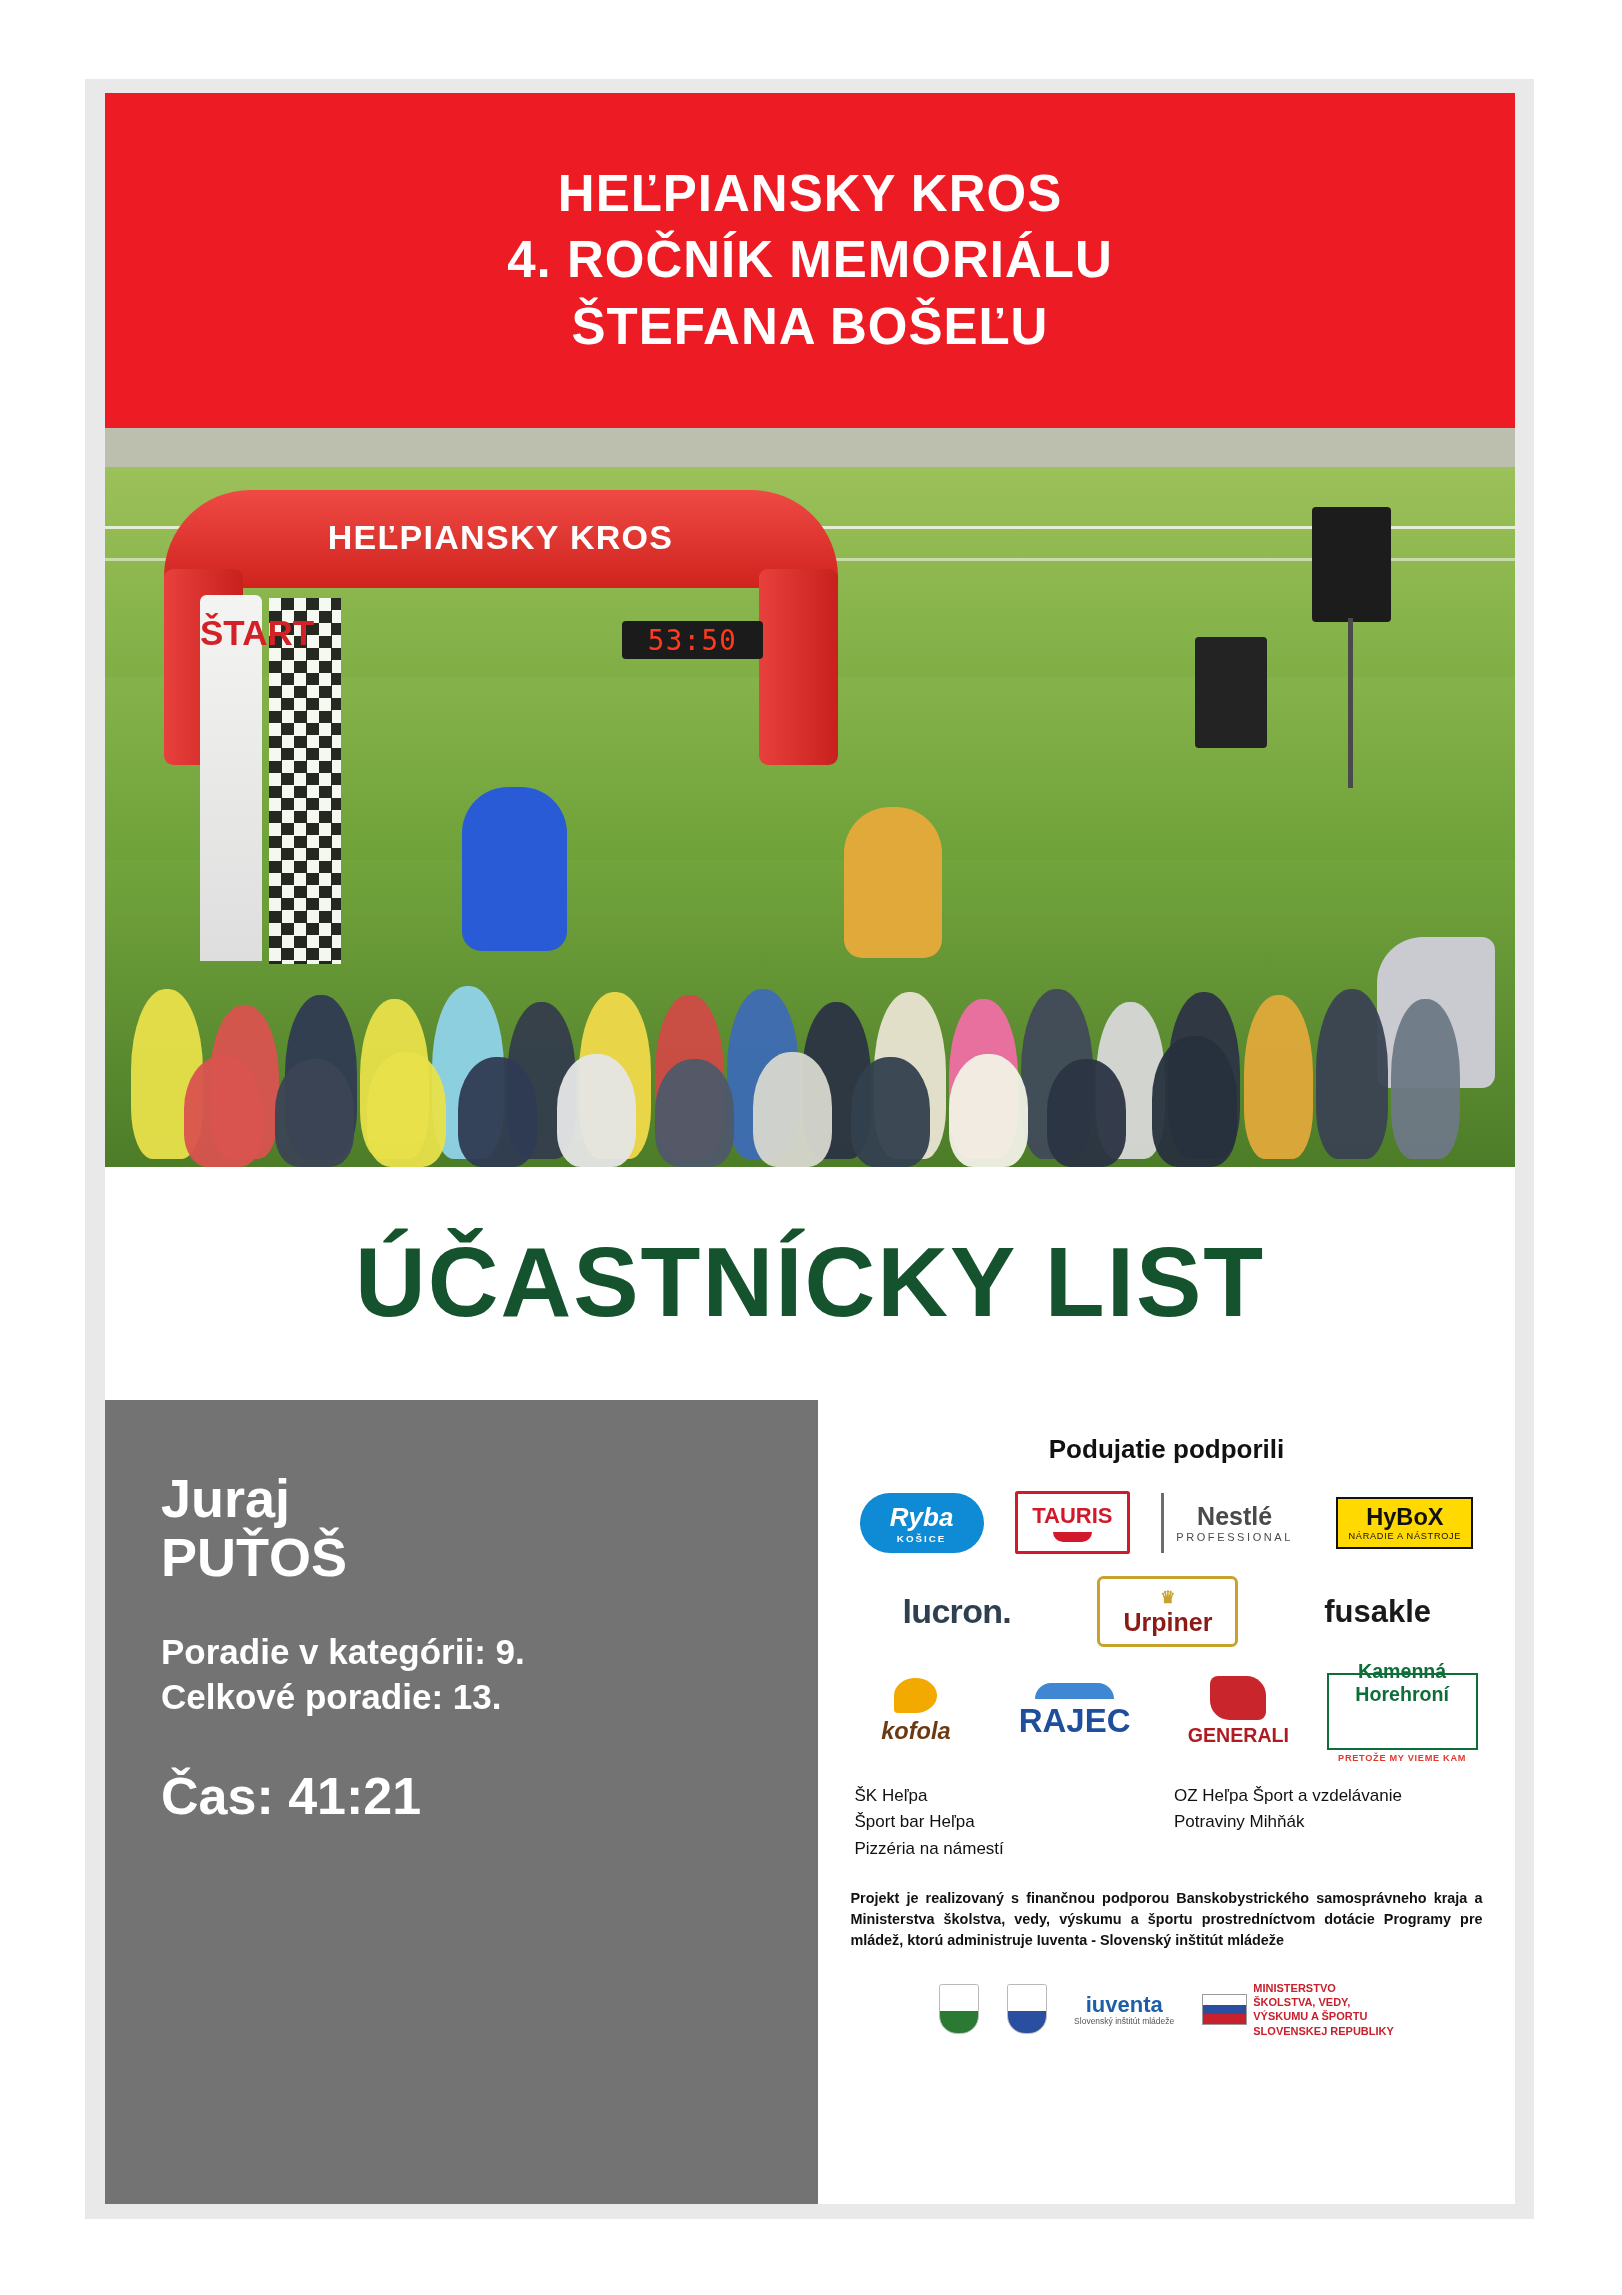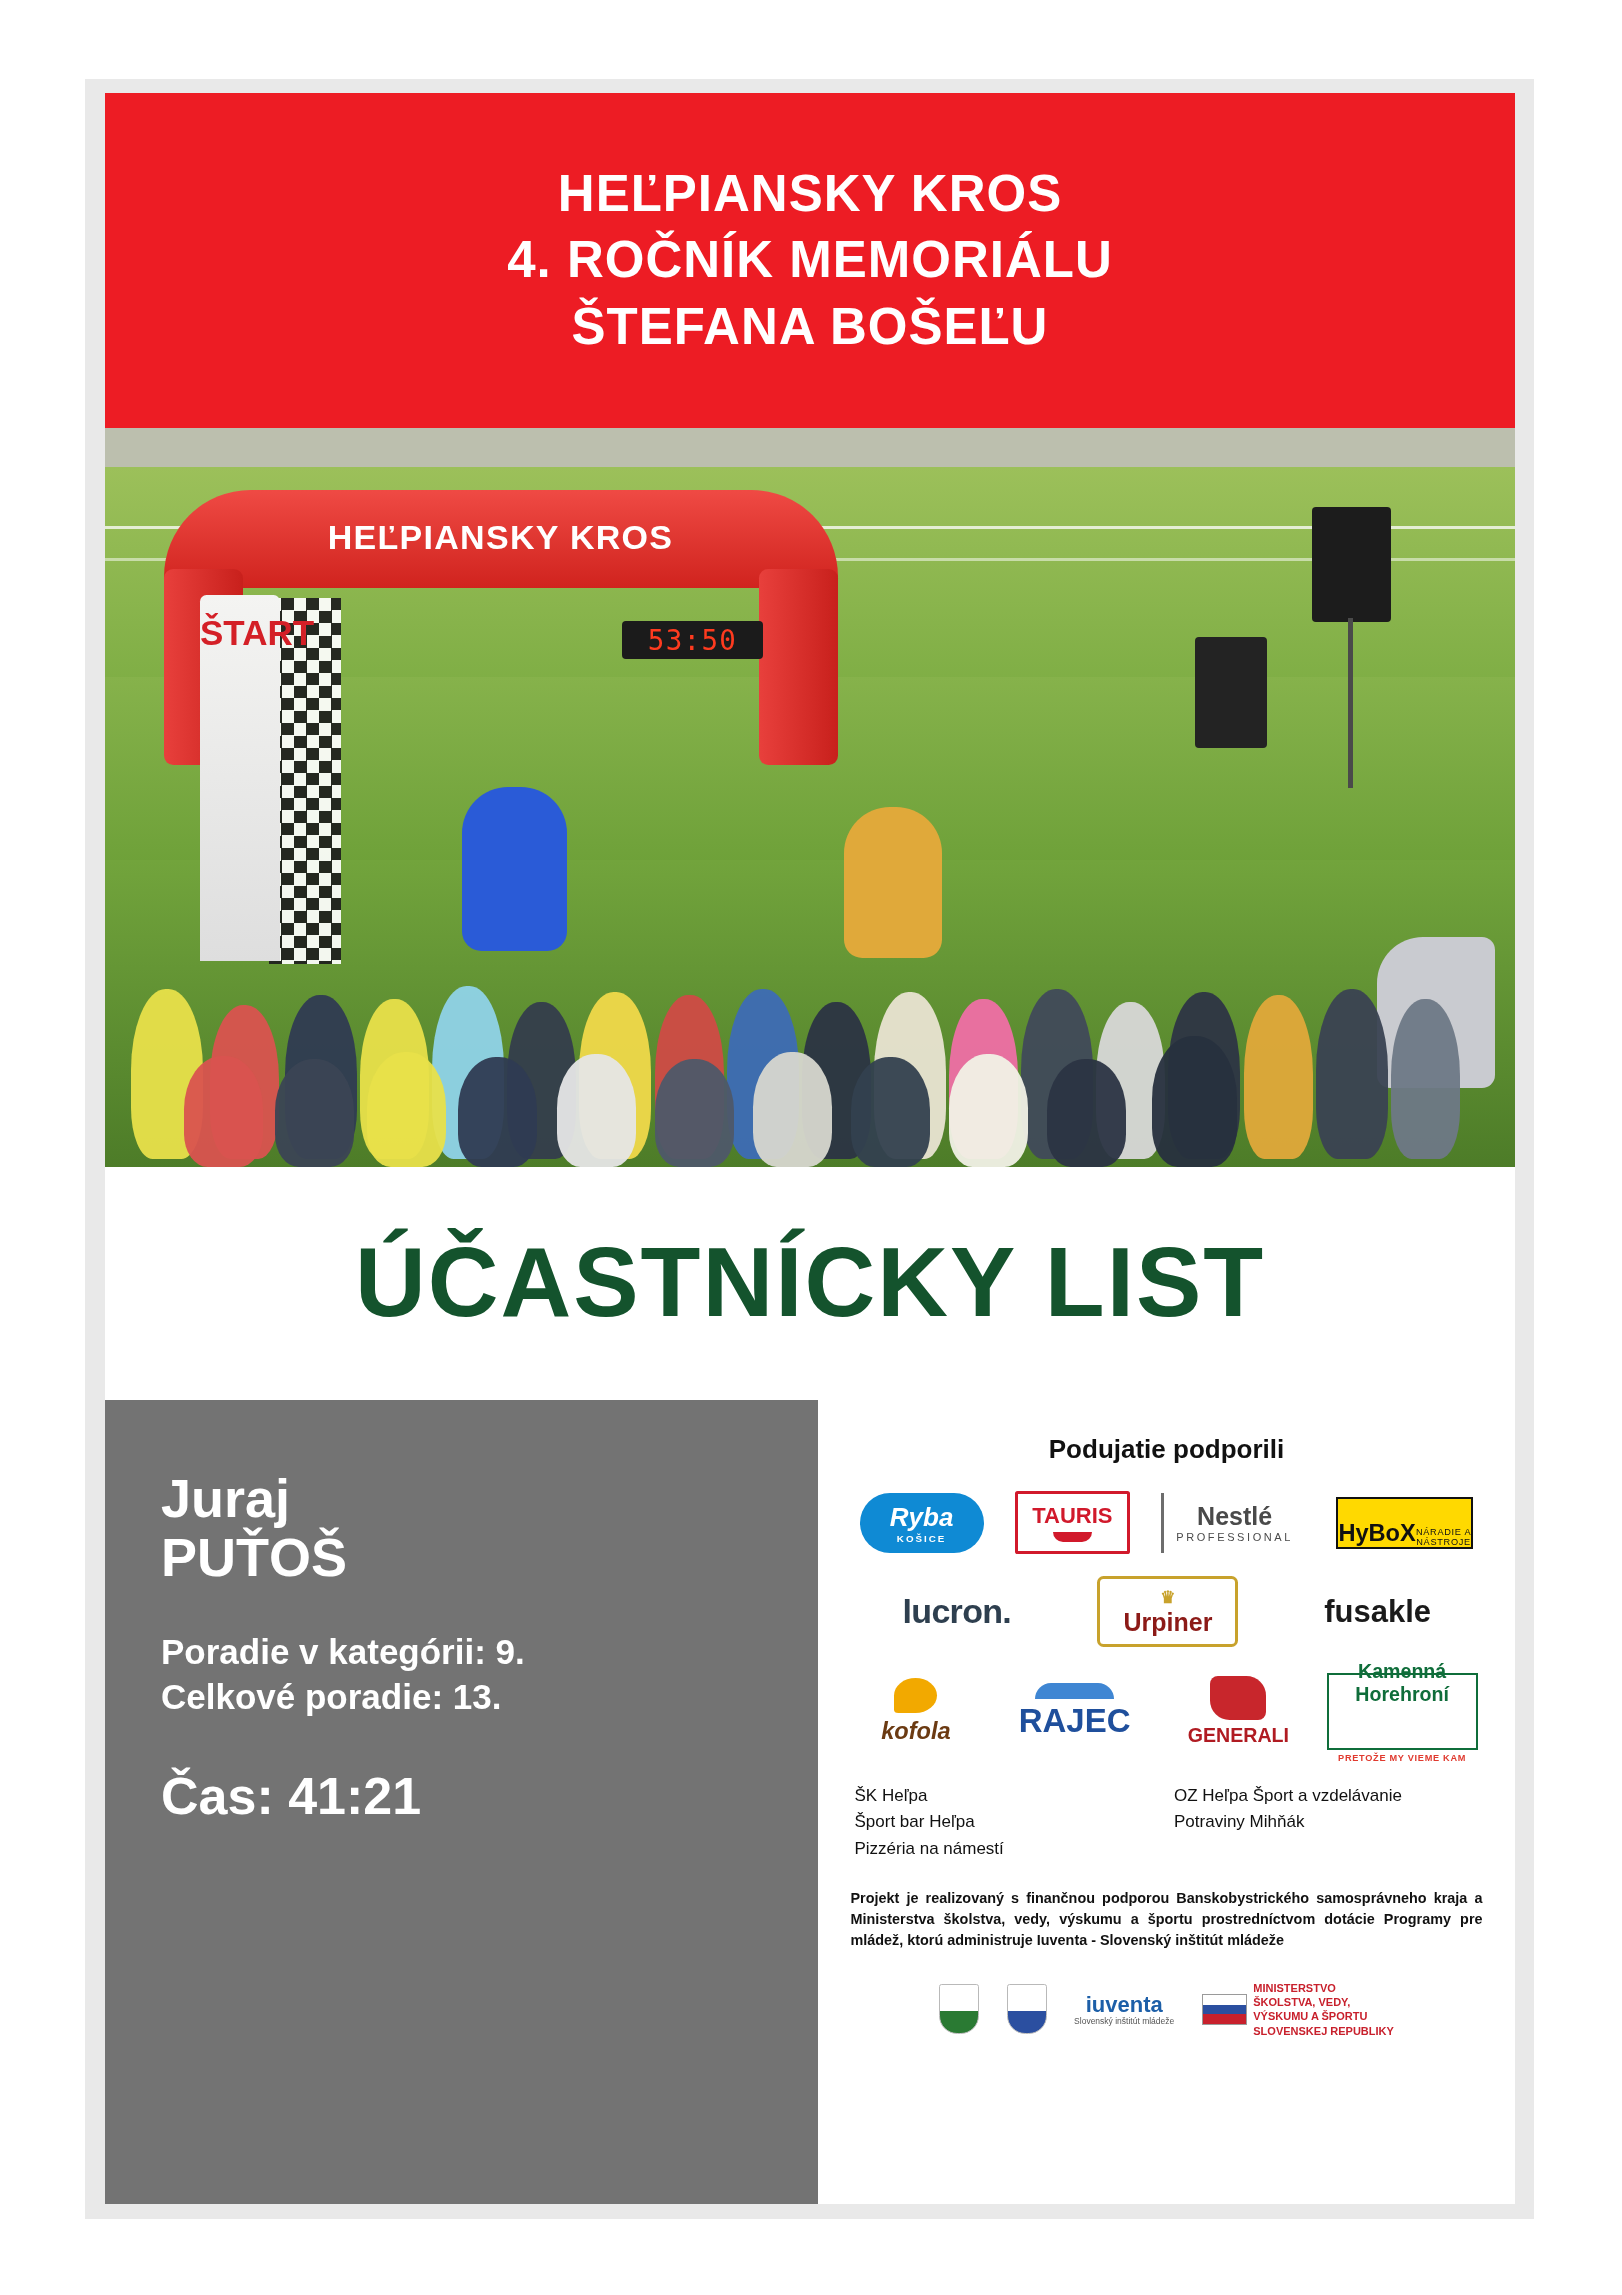--- a/index.html
+++ b/index.html
@@ -141,21 +141,21 @@
     color: #ff3b1f;
     font-family: "DejaVu Sans Mono", monospace;
     font-size: 27.5px;
     line-height: 38px;
     text-align: center;
     letter-spacing: 1.3px;
   }
   .flag-start {
     position: absolute;
     left: 95px; top: 167px;
-    width: 80px; height: 366px;
+    width: 62px; height: 366px;
     background: linear-gradient(#f4f4f2,#dedede);
     border-radius: 6.5px 6.5px 0 0;
   }
   .flag-start .word {
     position: absolute;
     left: 0; top: 19.6px; width: 62px;
     text-align: center;
     color: #d42027;
     font-weight: bold;
     font-size: 35px;
@@ -330,23 +330,22 @@
     background: #ffffff; color: #4a4a4a;
     font-size: 25px;
     flex-direction: column;
     border-left: 3.3px solid #6d6d6d;
   }
   .logo-nestle .sub { font-size: 11px; letter-spacing: 2.6px; font-weight: normal; }
   .logo-hybox {
     width: 137px; height: 52px;
     background: #ffd900; color: #111111;
     font-size: 23.6px;
-    flex-direction: row;
+    flex-direction: column;
     border: 2px solid #111111;
-    align-items: flex-end;
   }
   .logo-hybox .sub { font-size: 9.2px; font-weight: normal; letter-spacing: 0.7px; }
   .logo-lucron {
     width: 170px; height: 46px;
     color: #2e3f4f; font-size: 34px; letter-spacing: -0.7px;
   }
   .logo-urpiner {
     width: 141px; height: 71px;
     background: #ffffff; color: #8c1a17;
     border: 3.3px solid #c8a22c;

